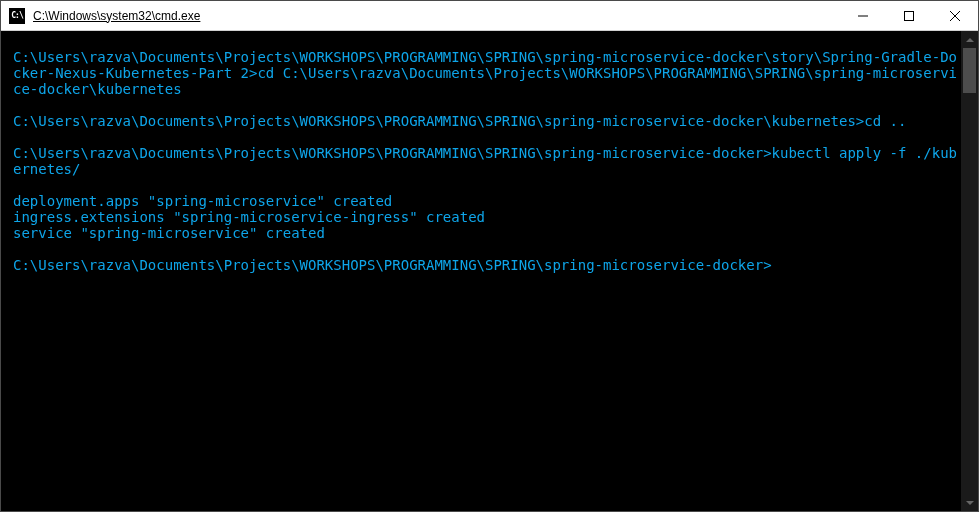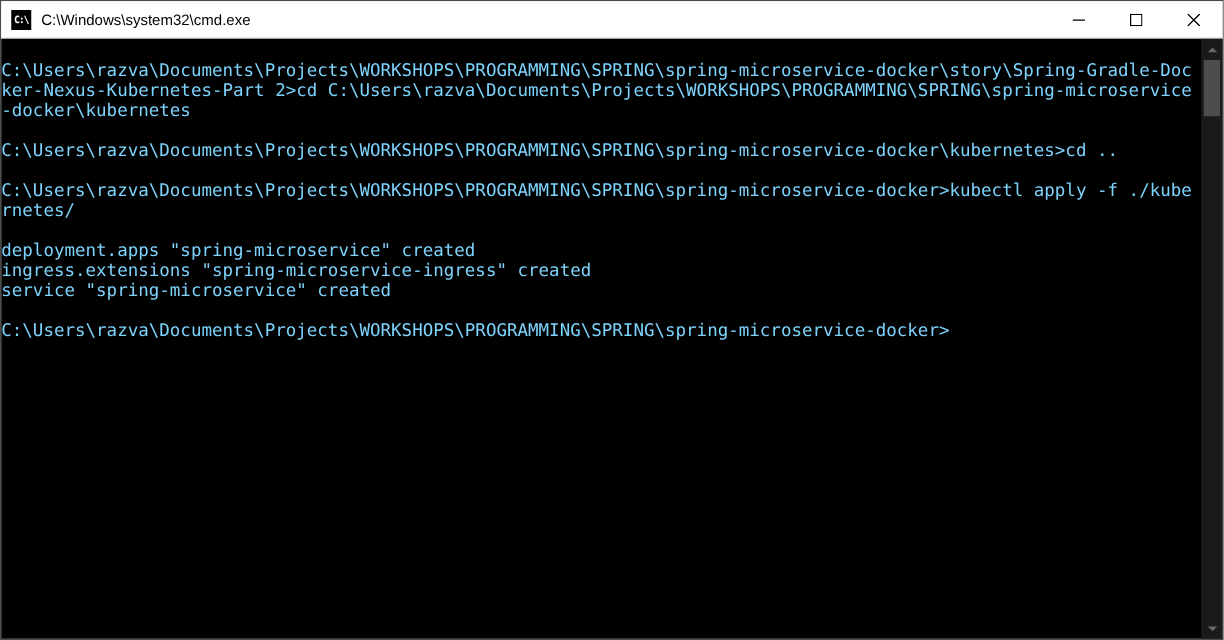--- a/index.html
+++ b/index.html
@@ -39,20 +39,21 @@
       color: #fff;
       font-family: "Consolas", monospace;
       letter-spacing: -1px;
       font-weight: bold;
     }
     .title-text {
       flex: 1;
       font-size: 12px;
       color: #000;
       padding-left: 2px;
+      text-decoration: underline;
     }
     .window-controls {
       display: flex;
       height: 100%;
     }
     .wc-btn {
       width: 46px;
       height: 100%;
       display: flex;
       align-items: center;
@@ -67,22 +68,22 @@
       background: #000;
       position: relative;
       overflow: hidden;
     }
     .terminal-content {
       position: absolute;
       left: 0;
       top: 0;
       right: 17px;
       bottom: 0;
-      padding: 2px 0 0 0;
-      color: #7dd3fc;
+      padding: 2px 0 0 12px;
+      color: #0ea5e9;
       font-family: "Consolas", "Lucida Console", monospace;
       font-size: 14px;
       line-height: 16px;
       white-space: pre-wrap;
       word-break: break-all;
       overflow: hidden;
     }
     .scrollbar {
       position: absolute;
       right: 0;

